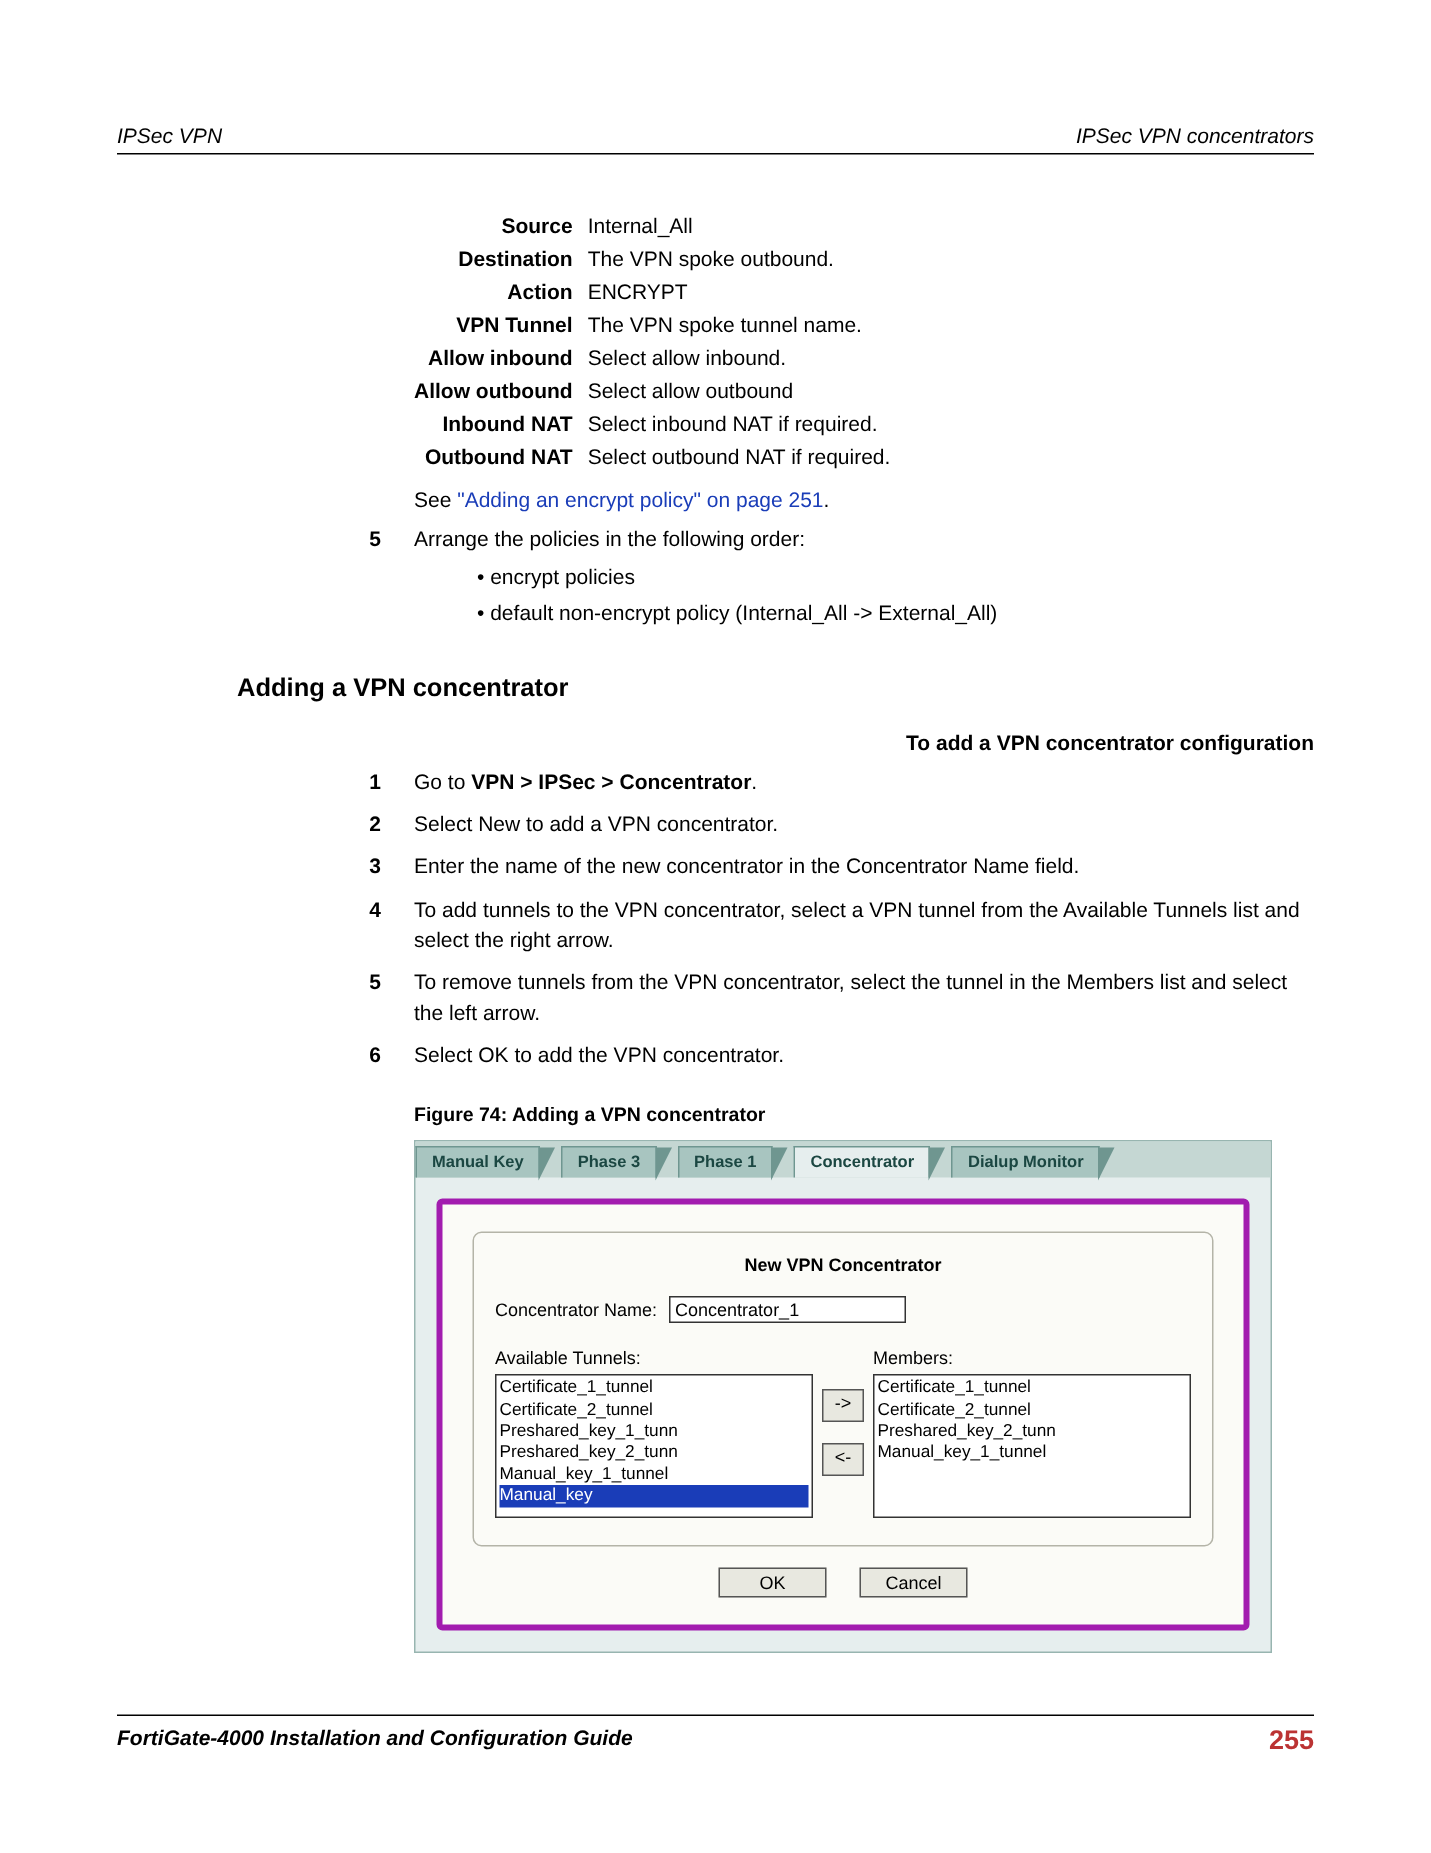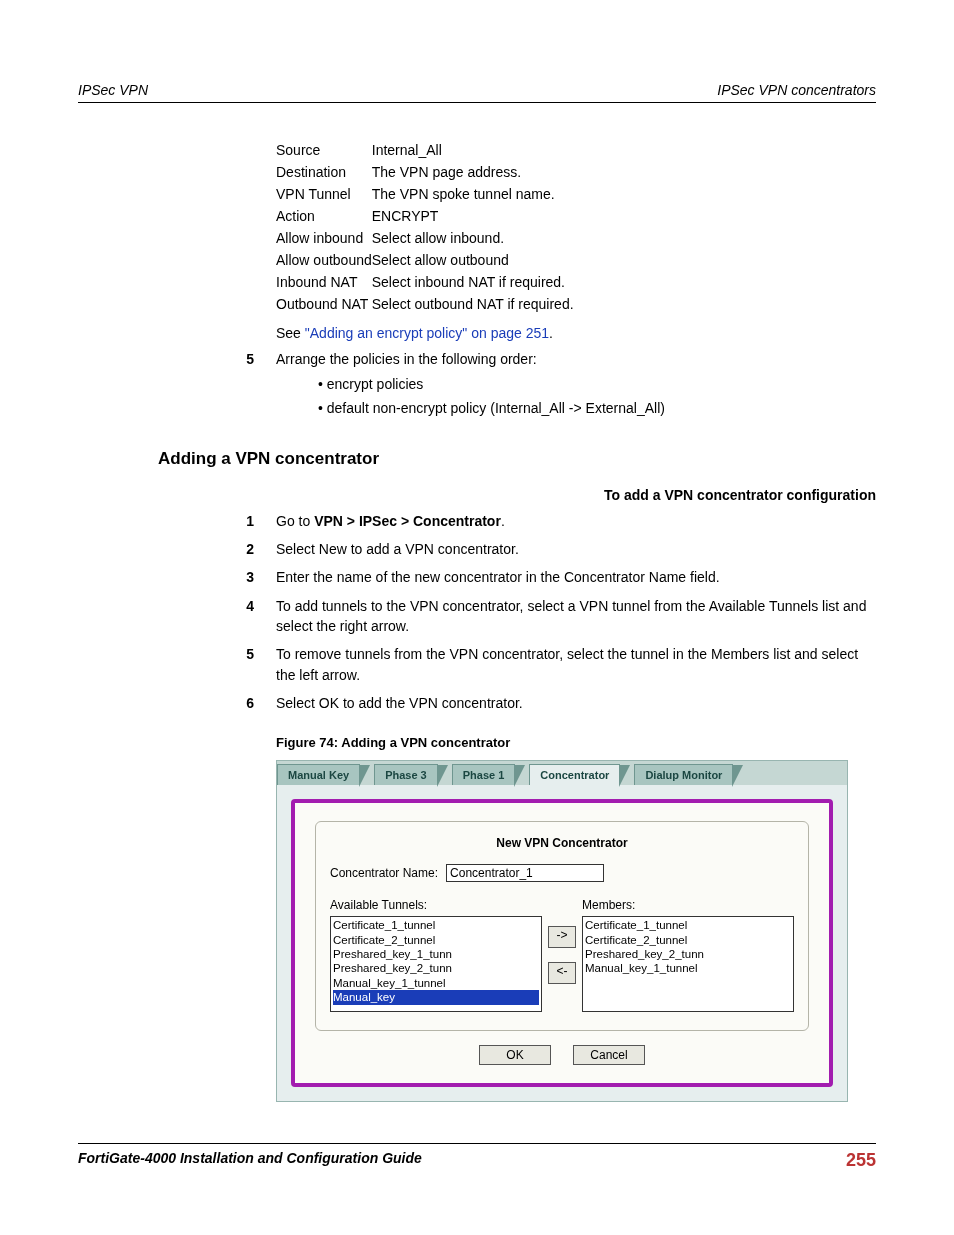--- a/index.html
+++ b/index.html
@@ -29,22 +29,24 @@
   .field-table {
     margin-left: 198px;
     border-collapse: collapse;
   }
   .field-table td {
     padding: 3px 0;
     vertical-align: top;
     font-size: 14px;
   }
   .field-table td:first-child {
-    font-weight: normal;
+    font-weight: bold;
+    padding-right: 10px;
     white-space: nowrap;
+    text-align: right;
   }
   .see-line {
     margin-left: 198px;
     margin-top: 10px;
     font-size: 14px;
   }
   .see-line a { color: #1a3db8; text-decoration: none; }
   .numbered {
     display: flex;
     margin-top: 8px;
@@ -240,29 +242,29 @@
   </div>
 
   <table class="field-table">
     <tbody id="field-rows">
         <tr>
           <td>Source</td>
           <td>Internal_All</td>
         </tr>
         <tr>
           <td>Destination</td>
-          <td>The VPN page address.</td>
+          <td>The VPN spoke outbound.</td>
+        </tr>
+        <tr>
+          <td>Action</td>
+          <td>ENCRYPT</td>
         </tr>
         <tr>
           <td>VPN Tunnel</td>
           <td>The VPN spoke tunnel name.</td>
-        </tr>
-        <tr>
-          <td>Action</td>
-          <td>ENCRYPT</td>
         </tr>
         <tr>
           <td>Allow inbound</td>
           <td>Select allow inbound.</td>
         </tr>
         <tr>
           <td>Allow outbound</td>
           <td>Select allow outbound</td>
         </tr>
         <tr>

